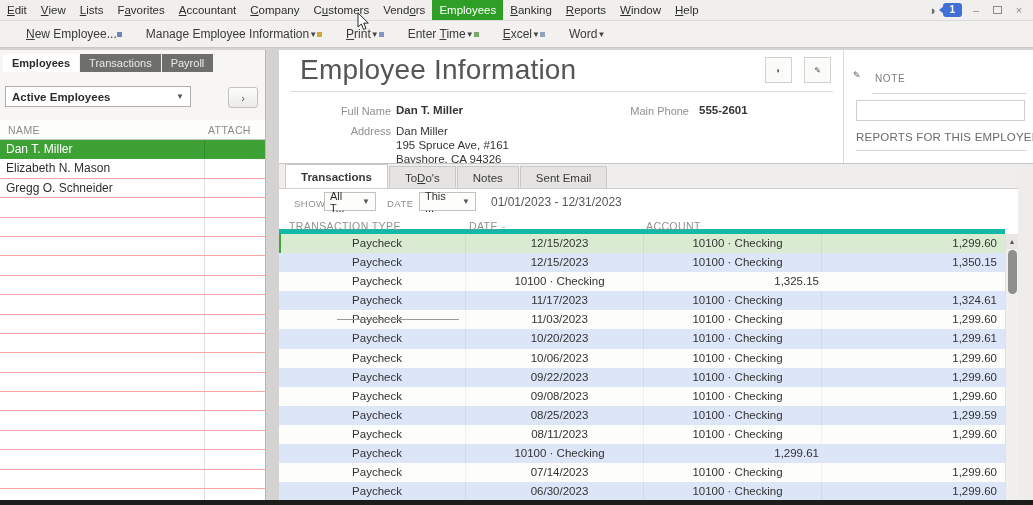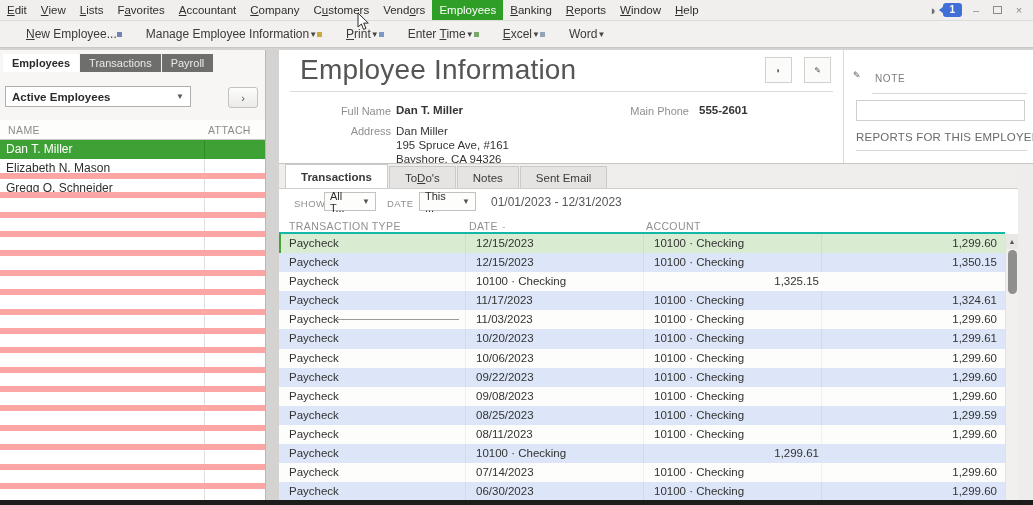--- a/index.html
+++ b/index.html
@@ -41,21 +41,21 @@
   #lp-view-dd { position:absolute; left:5px; top:0; width:186px; height:21px; background:#ffffff; border:1px solid #b0afad;
                 font-size:11.5px; font-weight:bold; color:#2b2b29; display:flex; align-items:center; padding:0 6px; }
   #lp-view-dd .dd-arrow { margin-left:auto; font-size:8px; color:#555553; }
   #lp-expand { position:absolute; left:228px; top:1px; width:30px; height:21px; border:1px solid #c3c2c0; border-radius:3px;
                background:linear-gradient(#fdfdfc,#ebeae8); color:#555553; font-size:11px; display:flex; align-items:center; justify-content:center; }
   #lp-header { position:absolute; top:70px; left:0; right:0; height:20px; background:#fdfdfc; border-bottom:1px solid #c9c8c6;
                font-size:10.5px; color:#8b8b89; }
   #lp-header .col-name { position:absolute; left:8px; top:4px; letter-spacing:0.4px; }
   #lp-header .col-attach { position:absolute; left:208px; top:4px; letter-spacing:0.4px; }
   #lp-rows { position:absolute; top:90px; left:0; right:0; bottom:0; background:#ffffff; overflow:hidden; }
-  .lp-row { height:19.4px; border-bottom:6px solid #fca5a5; display:flex; font-size:12px; color:#2e2e2c; }
+  .lp-row { height:19.4px; border-bottom:1px solid #fca5a5; display:flex; font-size:12px; color:#2e2e2c; }
   .lp-row .name-cell { width:204px; padding:2px 0 0 6px; overflow:hidden; white-space:nowrap; }
   .lp-row .attach-cell { flex:1; border-left:1px solid #e0dfdd; }
   .lp-row.selected { background:#3ea135; border-bottom:1px solid #3ea135; }
   .lp-row.selected .name-cell { color:#ffffff; }
   .lp-row.selected .attach-cell { border-left-color:#2f8c28; }
 
   
   #main { position:absolute; top:50px; left:279px; right:0; bottom:5px;border-radius:27px; }
 
   
@@ -92,32 +92,32 @@
   .trans-tab u { text-decoration:underline; }
   #trans-filters { position:absolute; top:25px; left:0; right:0; height:26px; background:#ffffff; font-size:9.5px; color:#8f8f8d; }
   #show-label { position:absolute; left:15px; top:9px; letter-spacing:0.5px; }
   #date-label { position:absolute; left:108px; top:9px; letter-spacing:0.5px; }
   .flt-dd { position:absolute; top:3px; height:19px; background:#fdfdfc; border:1px solid #c3c2c0;
             font-size:11px; color:#2e2e2c; display:flex; align-items:center; padding:0 5px; }
   .flt-dd .dd-arrow { margin-left:auto; font-size:8px; color:#555553; padding-left:5px; }
   #show-dd { left:45px; width:52px; }
   #date-dd { left:140px; width:57px; }
   #date-range { position:absolute; left:212px; top:6px; font-size:12px; color:#565654; }
-  #trans-colhead { position:absolute; top:51px; left:0; right:28px; height:19px; background:#ffffff; border-bottom:2px solid #14b8a6;
+  #trans-colhead { position:absolute; top:51px; left:0; right:28px; height:19px; background:#ffffff; border-bottom:5px solid #14b8a6;
                    font-size:10.5px; color:#90908e; letter-spacing:0.4px; }
   #col-type { position:absolute; left:10px; top:5px; }
   #col-date { position:absolute; left:190px; top:5px; }
   #col-sort { position:absolute; left:223px; top:5px; color:#b0b0ae; }
   #col-account { position:absolute; left:367px; top:5px; }
   #col-amount { position:absolute; left:544px; top:17px;text-decoration:underline; }
   #trans-rows { position:absolute; top:70px; left:0; width:726px; bottom:0; overflow:hidden; }
   .t-row { height:19.1px; display:flex; font-size:11.5px; color:#333331; background:#fdfdfc; }
   .t-row.alt { background:#dce6f8; }
   .t-row.selected { background:#d9ecd2; box-shadow:inset 2px 0 0 #44a23a; }
-  .t-cell { padding:3px 0 0 10px; overflow:hidden; white-space:nowrap; border-right:1px solid rgba(0,0,0,0.05); position:relative; }
+  .t-cell { padding:3px 0 0 10px; overflow:hidden; white-space:nowrap; border-right:1px solid rgba(0,0,0,0.05); position:relative;text-align:center; }
   .c-type { width:187px; } .c-date { width:178px; } .c-account { width:178px; }
   .c-amount { width:183px; text-align:right; padding-right:8px; border-right:none; }
   .artifact-line { position:absolute; left:58px; top:9px; width:122px; height:1px; background:#9a9a98; }
   #trans-scrollbar { position:absolute; top:70px; left:726px; width:13px; bottom:0; background:#f1f0ee; border-left:1px solid #e2e1df; }
   #sb-up { height:15px; background:#e8e7e5; color:#555553; font-size:7px; text-align:center; line-height:15px; }
   #sb-thumb { position:absolute; top:16px; left:1.5px; width:9px; height:44px; background:#8f8f8d; border-radius:5px; }
   #trans-rightstrip { position:absolute; top:0; left:739px; right:0; bottom:0; background:#eeedeb; }
 
   #bottom-bar { position:absolute; left:0; right:0; bottom:0; height:5px; background:#1c1c1a; }
   #cursor { position:absolute; left:357px; top:12px; z-index:50; pointer-events:none; }

